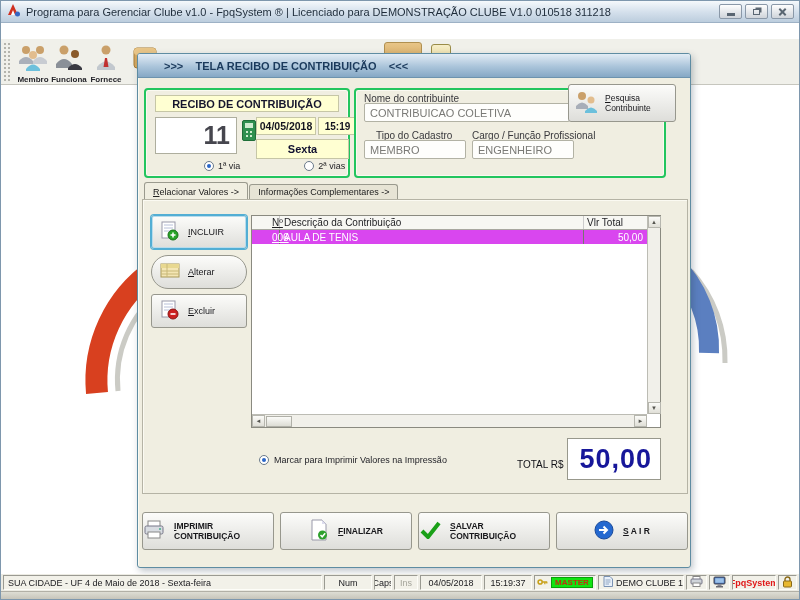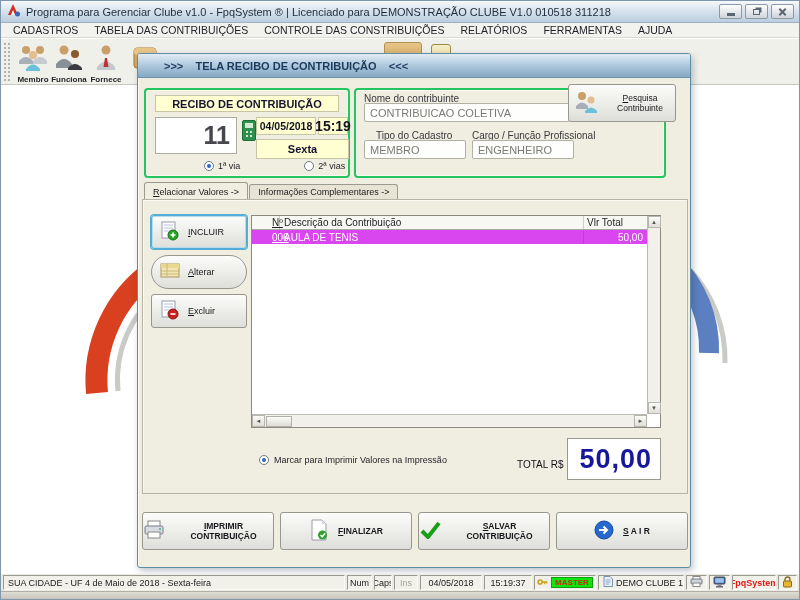--- a/index.html
+++ b/index.html
@@ -58,32 +58,32 @@
     border:1px solid #aeae9e;font-size:25px;font-weight:bold;color:#46464e;
     display:flex;align-items:center;justify-content:flex-end;padding-right:6px;}
   .calc-icon{position:absolute;left:96px;top:30px;width:14px;height:21px;background:#2f8f4f;
     border:1px solid #1e6e38;border-radius:2px;}
   .calc-icon::before{content:"";position:absolute;left:2px;top:2px;right:2px;height:5px;background:#cfeccf;}
   .calc-icon::after{content:"";position:absolute;left:2px;bottom:3px;right:2px;height:7px;
     background-image:radial-gradient(#cfeccf 0.8px,transparent 1px);background-size:4px 4px;}
   .ybox{background:#ffffd2;border:1px solid #c6c6a6;display:flex;align-items:center;justify-content:center;
     font-weight:bold;color:#141420;}
   .receipt-date{position:absolute;left:110px;top:27px;width:60px;height:18px;font-size:10.5px;}
-  .receipt-time{position:absolute;left:172px;top:27px;width:30px;height:18px;font-size:14px;}
+  .receipt-time{position:absolute;left:172px;top:27px;width:39px;height:18px;font-size:10px;}
   .receipt-weekday{position:absolute;left:110px;top:49px;width:93px;height:20px;font-size:11px;color:#101030;}
   .radio-row{position:absolute;left:10px;top:71px;display:flex;gap:16px;}
   .radio{display:flex;align-items:center;gap:4px;font-size:9px;color:#1e1e22;margin-left:48px;}
   .rdot{width:10px;height:10px;border-radius:50%;border:1px solid #6a7a8a;background:#fff;position:relative;}
   .rdot.sel::after{content:"";position:absolute;inset:2px;border-radius:50%;background:#2a66c8;}
 
   .fld-label{position:absolute;font-size:10px;color:#38383c;white-space:nowrap;}
   .fld{position:absolute;background:#fefefc;border:1px solid #b2b2a4;border-radius:2px;
     font-size:11px;color:#7a7a76;display:flex;align-items:center;padding:0 5px;white-space:nowrap;overflow:hidden;}
 
-  .btn{background:linear-gradient(#fcfcfa,#dededa);border:1px solid #97978d;border-radius:3px;color:#17171b;text-align:center;}
+  .btn{background:linear-gradient(#fcfcfa,#dededa);border:1px solid #97978d;border-radius:3px;color:#17171b;}
   .btn-search{position:absolute;left:430px;top:30px;width:108px;height:38px;display:flex;
     align-items:center;gap:5px;padding-left:5px;font-size:8.5px;}
 
   .ak{display:inline-block;}
   .ak::first-letter{text-decoration:underline;}
 
   .tabs{position:absolute;left:6px;top:128px;display:flex;align-items:flex-end;}
   .tab{font-size:9px;padding:2px 8px 2px 8px;border:1px solid #9a9a8e;border-bottom:none;
     background:#e7e4d5;color:#202020;border-radius:3px 3px 0 0;margin-right:1px;white-space:nowrap;}
   .tab.active{background:#f0eee1;padding-top:4px;position:relative;z-index:2;}
@@ -157,28 +157,20 @@
       <div class="wbtn">
           <div class="g-rest"></div>
         </div>
       <div class="wbtn">
           <div class="g-x1"></div>
           <div class="g-x2"></div>
         </div>
     </div>
   </div>
 
-  <div class="menubar">
-    <span class="menu-item">CADASTROS</span>
-    <span class="menu-item">TABELA DAS CONTRIBUIÇÕES</span>
-    <span class="menu-item">CONTROLE DAS CONSTRIBUIÇÕES</span>
-    <span class="menu-item">RELATÓRIOS</span>
-    <span class="menu-item">FERRAMENTAS</span>
-    <span class="menu-item">AJUDA</span>
-  </div>
 
   <div class="toolbar">
     <div class="gripper"></div>
     <div class="tbtn" style="left:12px;">
       <span>
         <svg width="32" height="27" viewBox="0 0 32 27">
           <circle cx="9" cy="6" r="4" fill="#caa06a"></circle>
             <path d="M2 17 q7 -8 14 0 l0 3 l-14 0 z" fill="#aab0ba"></path>
           <circle cx="23" cy="6" r="4" fill="#caa06a"></circle>
             <path d="M16 17 q7 -8 14 0 l0 3 l-14 0 z" fill="#c8ccd2"></path>
@@ -380,21 +372,21 @@
             <circle cx="10" cy="10" r="9" fill="#2468d0" stroke="#1a4a9a"></circle>
             <path d="M5 10 h7 M9.5 6.5 l3.5 3.5 l-3.5 3.5" stroke="#fff" stroke-width="2" fill="none"></path>
           </svg>
       </span>
       <span class="ak">S A I R</span>
     </div>
   </div>
 
   <div class="statusbar">
     <div class="seg seg-loc">SUA CIDADE - UF  4 de Maio de 2018 - Sexta-feira</div>
-    <div class="seg center" style="width:25px;">Num</div>
+    <div class="seg center" style="width:48px;">Num</div>
     <div class="seg center" style="width:18px;">Caps</div>
     <div class="seg center" style="width:24px;color:#a4a49a;">Ins</div>
     <div class="seg center" style="width:62px;">04/05/2018</div>
     <div class="seg center" style="width:48px;">15:19:37</div>
     <div class="seg" style="width:62px;padding:0 2px;">
       <span>
         <svg width="11" height="10" viewBox="0 0 14 12">
             <circle cx="4" cy="6" r="2.6" fill="none" stroke="#c8a018" stroke-width="2"></circle>
             <path d="M7 6 h6 M10 6 v3 M12.5 6 v2" stroke="#c8a018" stroke-width="1.6" fill="none"></path>
           </svg>

